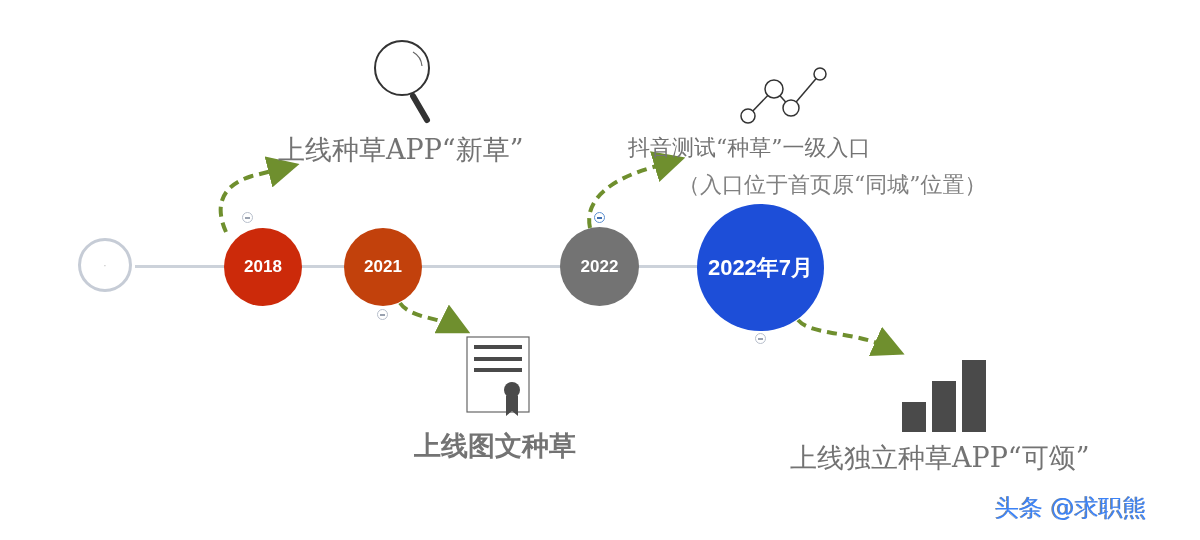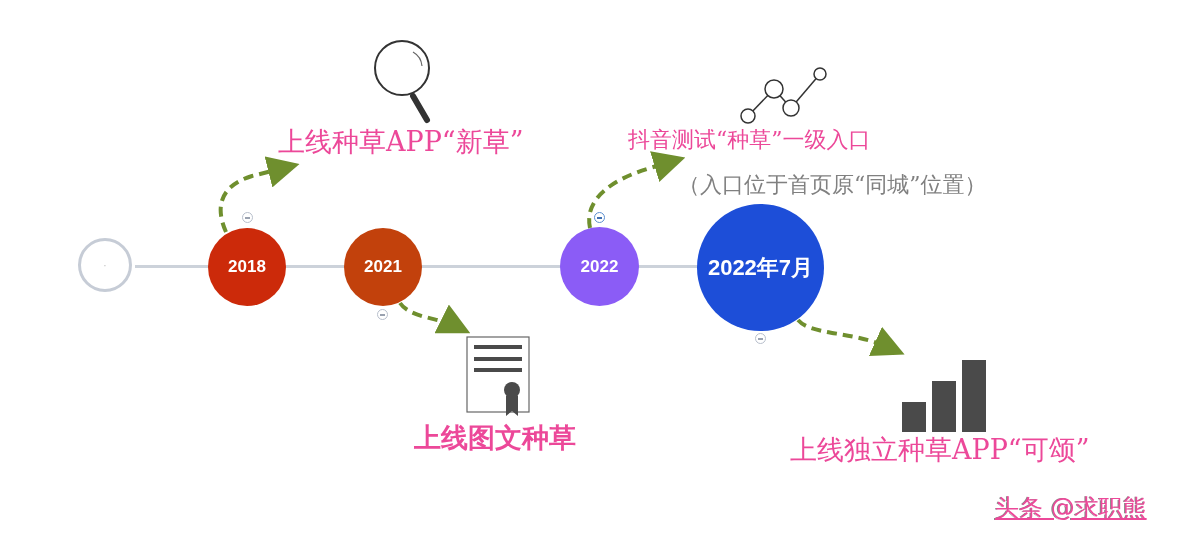--- a/index.html
+++ b/index.html
@@ -3,44 +3,44 @@
 <meta charset="utf-8">
 <style>
   html, body { margin:0; padding:0; background:#ffffff; }
   body { width:1200px; height:540px; position:relative; overflow:hidden; font-family:"DejaVu Sans", sans-serif; }
   .abs { position:absolute; }
   .node { position:absolute; border-radius:50%; display:flex; align-items:center; justify-content:center; color:#ffffff; font-family:"Liberation Sans", sans-serif; font-weight:bold; }
   .minus { position:absolute; width:11px; height:11px; border-radius:50%; border:1px solid #b8bfcc; background:#fff; box-sizing:border-box; }
   .minus::after { content:""; position:absolute; left:2px; right:2px; top:4px; height:1.5px; background:#9aa2b0; }
   .minus.blue { border-color:#5b8fd0; }
   .minus.blue::after { background:#3f6fb0; }
-  .label { position:absolute; color:#ec4899; font-family:"DejaVu Serif", serif; white-space:nowrap; }
+  .label { position:absolute; color:#737373; font-family:"DejaVu Serif", serif; white-space:nowrap;margin-top:8px; }
   .sub { position:absolute; color:#808080; font-family:"DejaVu Serif", serif; white-space:nowrap; }
-  .wm { position:absolute; font-family:"DejaVu Sans", sans-serif; color:#ec4899; white-space:nowrap; text-shadow: 1px 1px 0 #ffffff, -1px 0 0 #888; text-decoration: underline; }
+  .wm { position:absolute; font-family:"DejaVu Sans", sans-serif; color:#3b82f6; white-space:nowrap; text-shadow: 1px 1px 0 #ffffff, -1px 0 0 #888; }
 </style>
 </head>
 <body>
 
 <div class="abs" style="left:135px; top:265px; width:575px; height:3px; background:#ccd2da;"></div>
 
 <div class="node" style="left:78px; top:238px; width:54px; height:54px; border:3px solid #c6ccd6; background:#fff; box-sizing:border-box; color:#bbb; font-weight:normal; font-size:10px;">
   <span>·</span>
 </div>
 
-<div class="node" style="left:208px; top:228px; width:78px; height:78px; background:#cc2a0a; font-size:17px;">
+<div class="node" style="left:224px; top:228px; width:78px; height:78px; background:#cc2a0a; font-size:17px;">
   <span>2018</span>
 </div>
 <div class="minus" style="left:242px; top:212px;"></div>
 
 <div class="node" style="left:344px; top:228px; width:78px; height:78px; background:#c2410c; font-size:17px;">
   <span>2021</span>
 </div>
 <div class="minus" style="left:377px; top:309px;"></div>
 
-<div class="node" style="left:560px; top:227px; width:79px; height:79px; background:#8b5cf6; font-size:17px;">
+<div class="node" style="left:560px; top:227px; width:79px; height:79px; background:#737373; font-size:17px;">
   <span>2022</span>
 </div>
 <div class="minus blue" style="left:594px; top:212px;"></div>
 
 <div class="node" style="left:697px; top:204px; width:127px; height:127px; background:#1d4ed8; font-size:22px;">
   <span>2022年7月</span>
 </div>
 <div class="minus" style="left:755px; top:333px;"></div>
 
 <svg class="abs" style="left:0; top:0;" width="1200" height="540">

